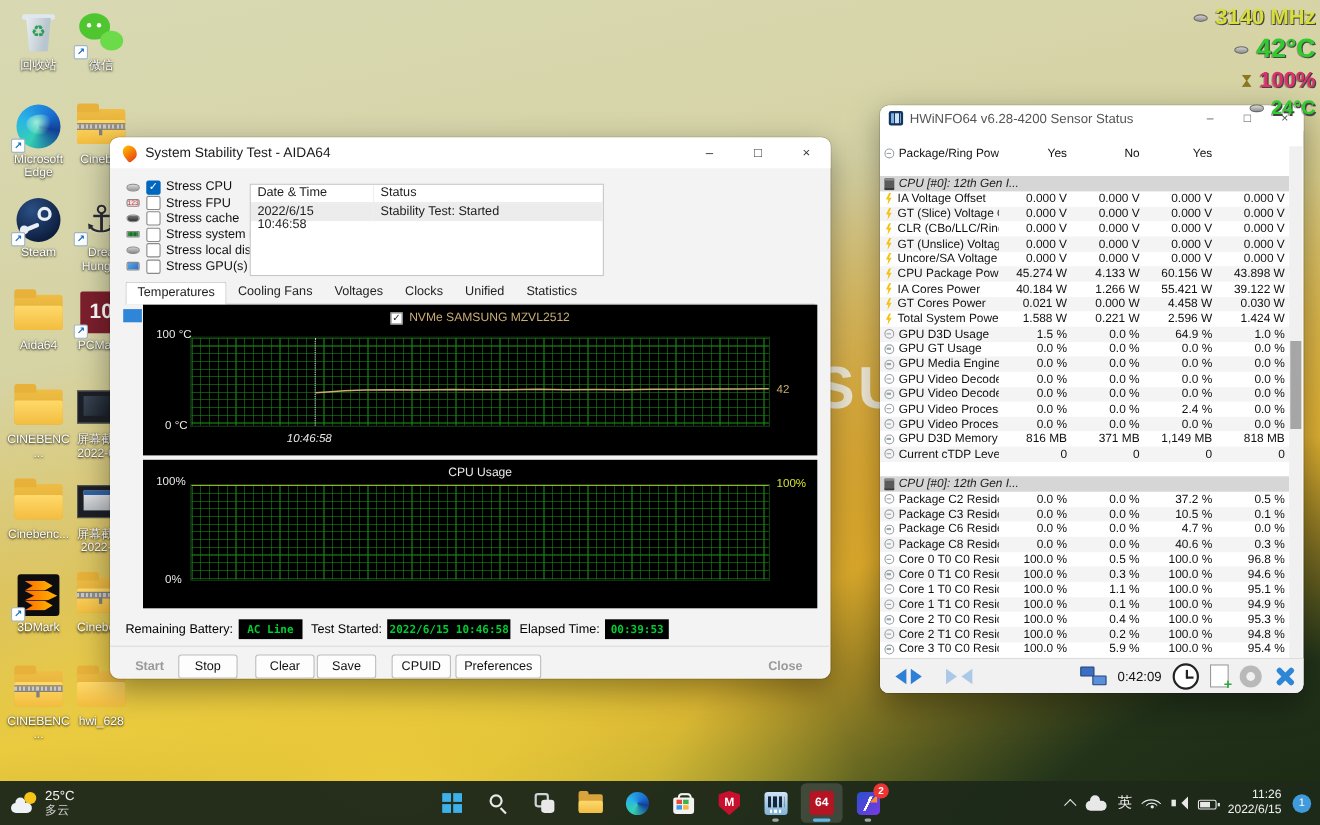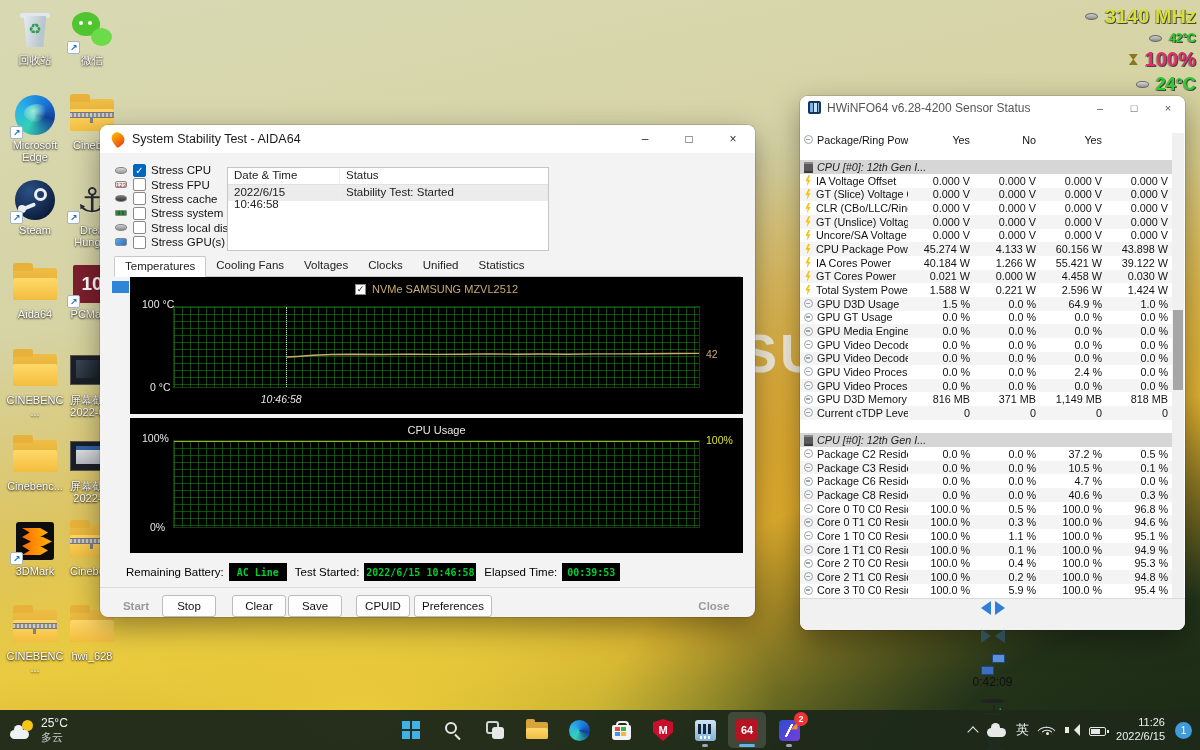--- a/index.html
+++ b/index.html
@@ -134,21 +134,21 @@
       repeating-linear-gradient(to bottom, rgba(25,130,25,.6) 0 1px, transparent 1px 7px);
     border:1px solid #163a16; }
   .plot svg { position:absolute; inset:0; width:100%; height:100%; }
   .cursor-line { position:absolute; top:0; bottom:0; width:0; border-left:1px dotted #cfcfcf; }
   .ch-lab { position:absolute; color:#e8e8e8; font-size:10.5px; }
   .ch-title { position:absolute; width:100%; text-align:center; color:#e8e8e8; font-size:11px; }
   .legend { position:absolute; width:100%; top:6px; display:flex; justify-content:center; gap:6px; align-items:center; }
   .legend .cb { width:11px; height:11px; background:#fff; border:1px solid #888; font-size:9px; color:#222;
     display:flex; align-items:center; justify-content:center; }
   .legend .lt { font-size:11px; }
-  #status-row { position:absolute; left:26px; top:438px; display:flex; align-items:center; font-size:11.5px; color:#000; }
+  #status-row { position:absolute; left:14px; top:438px; display:flex; align-items:center; font-size:11.5px; color:#000; }
   .lcd { background:#000; color:#00cc33; font-size:10px; font-weight:bold; height:18px;
     display:flex; align-items:center; justify-content:center; margin:0 8px 0 5px; font-family:"DejaVu Sans Mono",monospace; }
   #aida-sep { position:absolute; left:0; top:462px; width:100%; border-top:1px solid #dcdcdc; }
   .abtn { position:absolute; top:470px; height:22px; font-size:11.5px; display:flex; align-items:center;
     justify-content:center; background:#fdfdfd; border:1px solid #bdbdbd; border-radius:3px; color:#111; }
   .abtn.flat { background:transparent; border-color:transparent; color:#9a9a9a;font-weight:bold; }
 
   
   #hwinfo { left:800px; top:96px; width:385px; height:534px; z-index:3; background:#fff; }
   #hwinfo .titlebar { height:23px; padding-left:8px; gap:6px; }
@@ -166,21 +166,21 @@
   .hw-name { flex:1; min-width:0; white-space:nowrap; overflow:hidden; display:flex; align-items:center; gap:4px; padding-left:4px; }
   .hw-val { width:66px; text-align:right; padding-right:4px; white-space:nowrap; }
   .bolt { width:8px; height:11px; background:#f5c211; clip-path:polygon(55% 0,18% 55%,45% 55%,35% 100%,82% 40%,52% 40%,78% 0); flex:none; }
   .dial { width:9px; height:9px; border:1.5px solid #9aa3a8; border-radius:50%; position:relative; flex:none; }
   .dial::after { content:""; position:absolute; left:1px; top:2.5px; width:4px; height:1.5px; background:#9aa3a8; }
   .chipico { width:9px; height:11px; background:#5a5a5a; border-radius:1px; flex:none;
     box-shadow:inset 0 2px 0 #8a8a8a, inset 0 -2px 0 #3a3a3a; }
   #hw-scroll { position:absolute; right:1px; top:37px; width:12px; height:465px; background:#f0f0f0; }
   #hw-thumb { position:absolute; left:1px; top:177px; width:10px; height:80px; background:#a6a6a6; }
   #hw-toolbar { position:absolute; left:0; bottom:0; width:100%; height:32px; background:#f1f1f1;
-    border-top:1px solid #dadada; border-radius:0 0 8px 8px; display:flex; align-items:center; padding:0 8px; gap:10px;flex-direction:column; }
+    border-top:1px solid #dadada; border-radius:0 0 8px 8px; display:flex; align-items:center; padding:0 8px; gap:10px; }
   .tri-l { width:0; height:0; border:7px solid transparent; border-right:10px solid #2e7fd6; border-left:0; }
   .tri-r { width:0; height:0; border:7px solid transparent; border-left:10px solid #2e7fd6; border-right:0; }
   .arrow-pair { display:flex; gap:4px; align-items:center; padding:2px 6px; }
   .arrow-pair.dim { opacity:.35; }
   .netico { position:relative; width:24px; height:20px; }
   .netico .m1,.netico .m2 { position:absolute; width:13px; height:9px; background:#3a6fc4; border:1px solid #23457e; border-radius:1px; }
   .netico .m1 { left:0; top:1px; } .netico .m2 { right:0; bottom:2px; background:#5a8fd9; }
   .hw-time { font-size:12px; color:#111; }
   .clockico { width:24px; height:24px; border:2px solid #222; border-radius:50%; background:#fff; position:relative; }
   .clockico::after { content:""; position:absolute; left:10px; top:4px; width:2px; height:8px; background:#222; }
@@ -277,21 +277,21 @@
 <div id="screen">
   <div id="wp-text">SU</div>
 
   <div id="osd">
       <div class="osd-line">
         <div class="osd-ic-cpu-chip"></div>
         <span style="color: rgb(216, 222, 58); font-size: 20px;">3140 MHz</span>
       </div>
       <div class="osd-line">
         <div class="osd-ic-cpu-chip"></div>
-        <span style="color: rgb(47, 204, 47); font-size: 12px;">42°C</span>
+        <span style="color: rgb(47, 204, 47); font-size: 24px;">42°C</span>
       </div>
       <div class="osd-line">
         <div class="osd-ic-hourglass"></div>
         <span style="color: rgb(223, 47, 110); font-size: 20px;">100%</span>
       </div>
       <div class="osd-line">
         <div class="osd-ic-drive"></div>
         <span style="color: rgb(47, 204, 47); font-size: 18px;">24°C</span>
       </div>
     </div>

